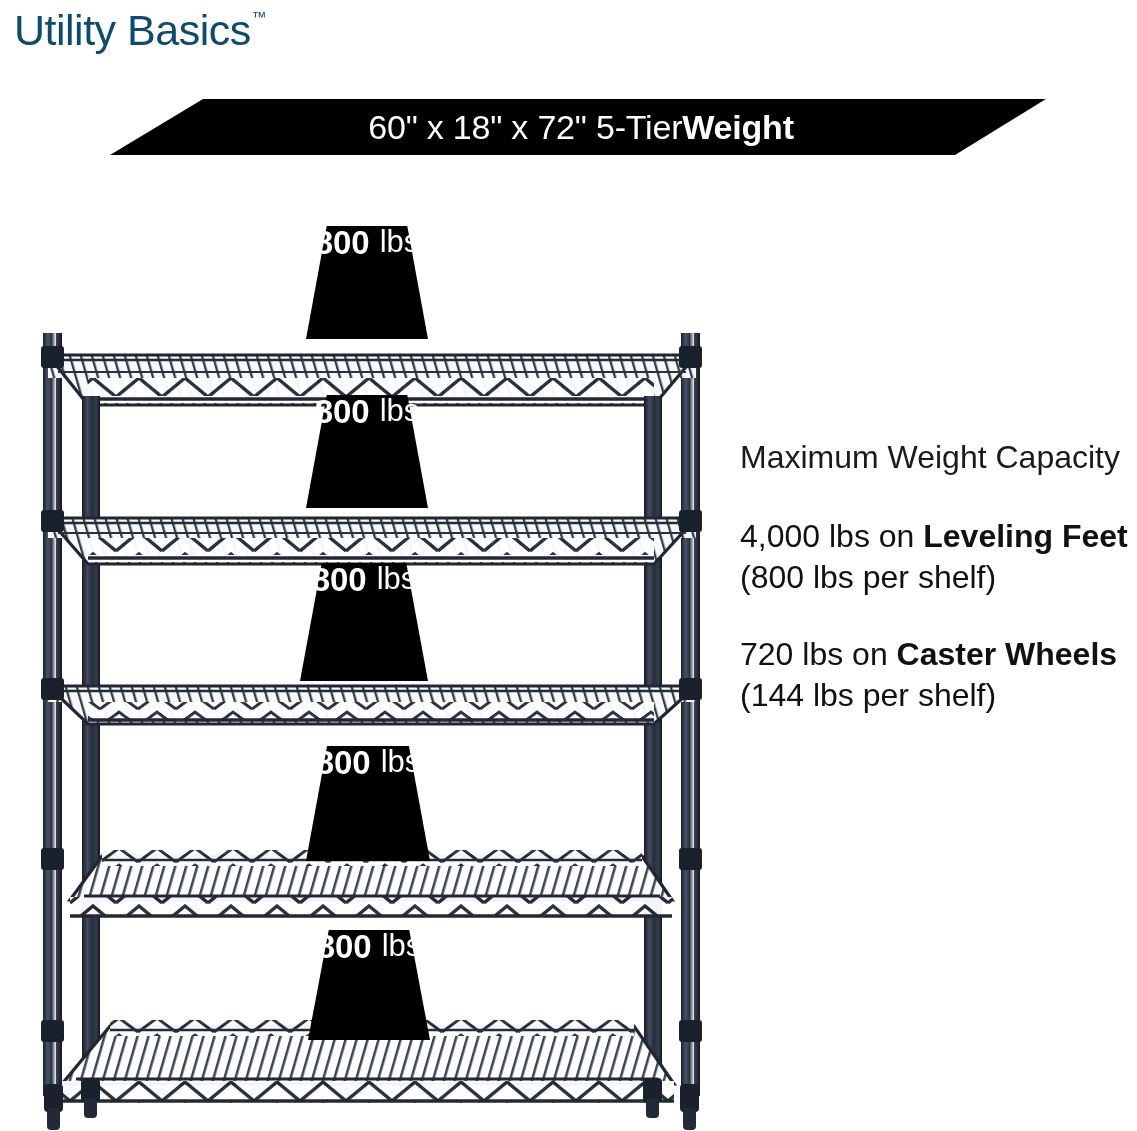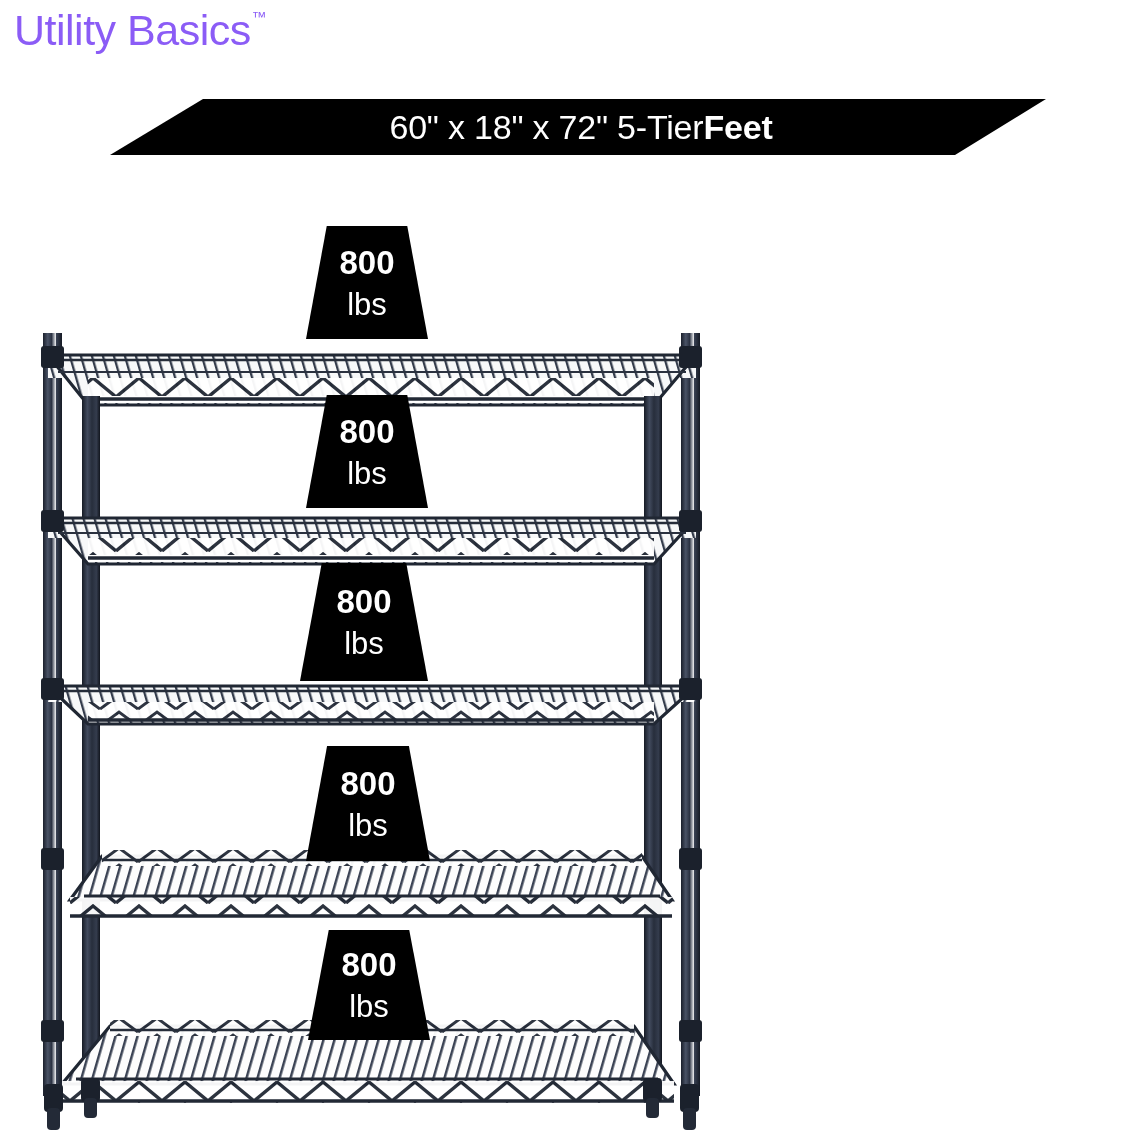--- a/index.html
+++ b/index.html
@@ -10,21 +10,21 @@
     color:#1a1a1a;
     overflow:hidden;
     position:relative;
   }
   #page{position:absolute;left:0;top:0;width:1137px;height:1131px;}
 
   
   #brand{
     position:absolute;left:14px;top:6px;
     font-size:43px;font-weight:400;letter-spacing:-0.5px;
-    color:#8b5cf6;white-space:nowrap;
+    color:#0c4a6e;white-space:nowrap;
     font-family:"Liberation Sans","DejaVu Sans",sans-serif;
   }
   #brand .tm{
     font-size:15px;vertical-align:super;position:relative;top:-8px;left:1px;
     letter-spacing:0;font-weight:400;
   }
 
   
   #banner{
     position:absolute;left:110px;top:99px;width:936px;height:56px;
@@ -69,40 +69,40 @@
     font-weight:700;
     letter-spacing:0px;
     line-height:1;
   }
   .badge .shape{
     position:absolute;inset:0;background:#000000;
     clip-path:polygon(17% 0, 83% 0, 100% 100%, 0 100%);
   }
   .badge .b-inner{
     position:absolute;inset:0;
-    display:flex;flex-direction:column;justify-content:center;
+    display:flex;flex-direction:row;justify-content:center;
     gap:10px;
   }
   .badge .b-num{font-size:33px;font-weight:700;}
   .badge .b-unit{font-size:31px;font-weight:400;}
 </style>
 </head>
 <body>
 
 <div id="page">
 
   <div id="brand">
     <span>Utility Basics</span><span class="tm">™</span>
   </div>
 
   <div id="banner">
     <div class="shape"></div>
     <div class="btext">
       <span>60" x 18" x 72" 5-Tier </span>
-        <b>Feet</b>
+        <b>Weight</b>
     </div>
   </div>
 
   <div id="rack">
     <svg width="700" height="931" viewBox="0 0 700 931" xmlns="http://www.w3.org/2000/svg">
       <defs>
         <linearGradient id="postg" x1="0" y1="0" x2="1" y2="0">
           <stop offset="0%" stop-color="#1a1f2b"></stop>
           <stop offset="25%" stop-color="#4a5366"></stop>
           <stop offset="45%" stop-color="#2b3242"></stop>
@@ -262,14 +262,25 @@
   </div>
 
   <div class="badge" style="left:308px;top:930px;width:122px;height:110px;">
     <div class="shape"></div>
     <div class="b-inner">
       <span class="b-num">800</span>
       <span class="b-unit">lbs</span>
     </div>
   </div>
 
+  <div id="info">
+    <div class="head">Maximum Weight Capacity</div>
+
+    <div class="para">
+      <span>4,000 lbs on </span><b>Leveling Feet</b><span> (800 lbs per shelf)</span>
+    </div>
+
+    <div class="para">
+      <span>720 lbs on </span><b>Caster Wheels</b><span> (144 lbs per shelf)</span>
+    </div>
+  </div>
 
 </div>
 
 </body></html>

